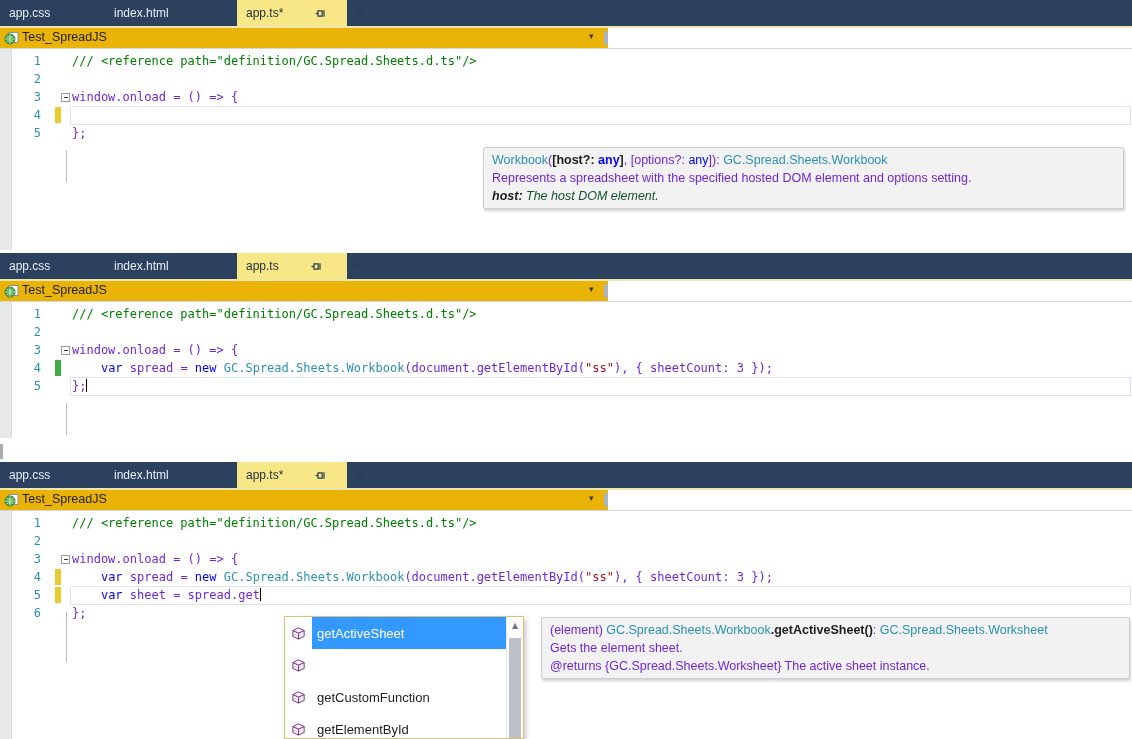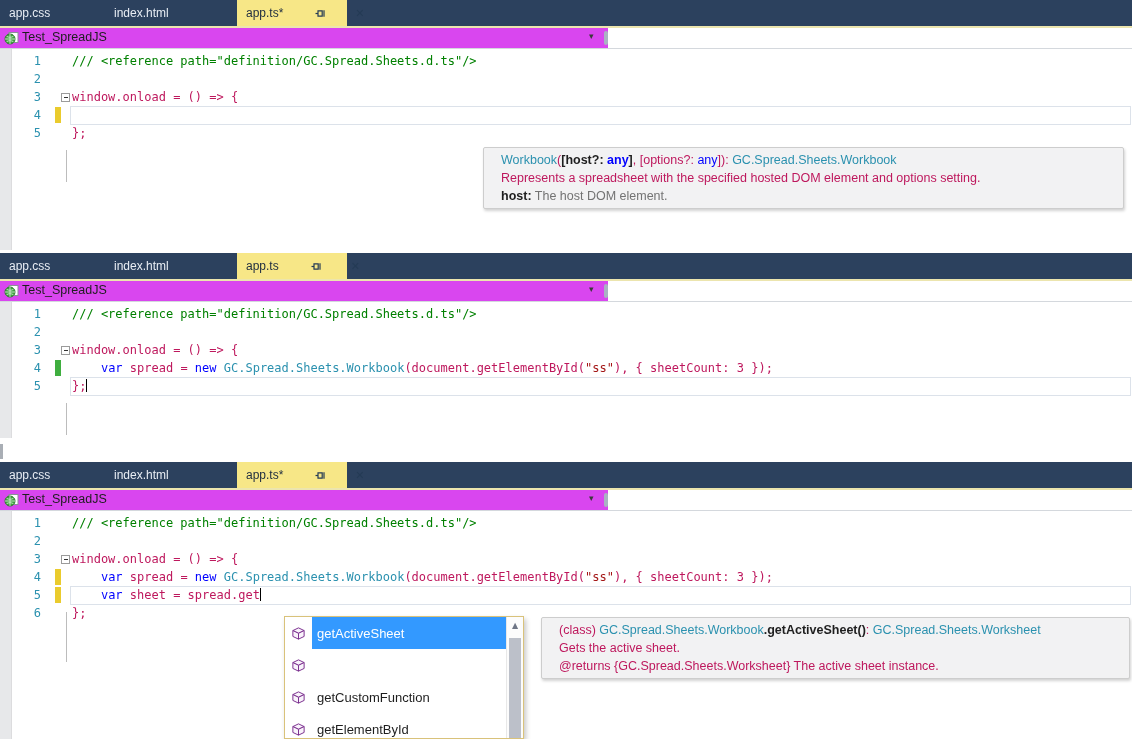--- a/index.html
+++ b/index.html
@@ -11,21 +11,21 @@
   .tabbar{position:absolute;left:0;right:0;top:0;height:26px;background:#2c415e;
           border-bottom:2px solid #ece5ae;display:flex;}
   .tab{height:26px;display:flex;align-items:center;padding-left:9px;box-sizing:border-box;
        color:#e8edf4;font-size:12px;cursor:default;}
   .tab.active{background:#f7e787;color:#1c2b3f;gap:20px;}
   .tab .pin{margin-left:12px;display:flex;align-items:center;}
   .tab .closex{margin-left:9px;font-family:"DejaVu Sans",sans-serif;font-size:11px;
                font-weight:bold;color:#243b55;line-height:1;}
 
   
-  .navbar{position:absolute;left:0;right:0;top:28px;height:20px;background:#d946ef;
+  .navbar{position:absolute;left:0;right:0;top:28px;height:20px;background:#eab308;
           border-bottom:1px solid #d4d8dd;}
   .nav-icon{position:absolute;left:4px;top:3px;}
   .nav-label{position:absolute;left:22px;top:2px;font-size:12.5px;color:#1e1e1e;font-weight:500;}
   .nav-arrow{position:absolute;left:589px;top:3px;font-family:"DejaVu Sans",sans-serif;
              font-size:9px;color:#3a3a3a;}
   .nav-sep{position:absolute;left:604px;top:3px;width:4px;height:14px;background:#a9b3c2;border-radius:2px;}
 
   
   .editor{position:absolute;left:0;right:0;}
   .gmargin{position:absolute;left:0;top:0;width:11px;background:#e7e8ea;border-right:1px solid #dcdcde;}
@@ -39,27 +39,27 @@
         border:1px solid #9b9b9b;background:#fff;}
   .fold::after{content:"";position:absolute;left:1.5px;top:3px;width:4px;height:1px;background:#333;}
   .codetext{position:absolute;left:72px;top:0;font:12px/18px "DejaVu Sans Mono",monospace;white-space:pre;}
   .curline{position:absolute;left:70px;right:1px;top:0;height:17px;border:1px solid #dce2ea;}
   .caret{display:inline-block;width:1px;height:13px;background:#000;vertical-align:-2px;}
   .guide{position:absolute;left:66px;width:1px;background:#bcbcbc;}
   .artifact{position:absolute;left:0;width:3px;background:#a9aeb5;}
 
   
   .s-comment{color:#008000;} .s-kw{color:#0000ff;} .s-kwb{color:#0000ff;font-weight:bold;}
-  .s-type{color:#2b91af;} .s-str{color:#a31515;} .s-plain{color:#be185d;}
-  .s-b{color:#1e1e1e;font-weight:bold;} .s-bi{color:#1e1e1e;font-weight:bold;}
-  .s-i{color:#737373;}
+  .s-type{color:#2b91af;} .s-str{color:#a31515;} .s-plain{color:#6d28d9;}
+  .s-b{color:#1e1e1e;font-weight:bold;} .s-bi{color:#1e1e1e;font-weight:bold;font-style:italic;}
+  .s-i{color:#14532d;font-style:italic;}
 
   
   .tip{position:absolute;background:#f2f2f3;border:1px solid #cdcdcd;border-radius:2px;
-       padding:3px 17px;font-size:12.5px;line-height:18px;box-shadow:1px 2px 3px rgba(0,0,0,.18);
+       padding:3px 8px;font-size:12.5px;line-height:18px;box-shadow:1px 2px 3px rgba(0,0,0,.18);
        box-sizing:border-box;}
   .tip-line{white-space:nowrap;}
 
   
   .ilist{position:absolute;background:#fff;border:1px solid #d9c27a;box-sizing:border-box;
          box-shadow:2px 3px 5px rgba(0,0,0,.22);}
   .irow{display:flex;align-items:stretch;height:32px;position:relative;}
   .irow .ic{width:27px;display:flex;align-items:center;justify-content:center;flex:none;}
   .ilabel{flex:1;font-size:13px;color:#1e1e1e;display:flex;align-items:center;
           padding-left:5px;margin-right:17px;}
@@ -266,22 +266,22 @@
           <div class="chg mod"></div>
           <span class="codetext"><span class="s-plain">    </span><span class="s-kw">var</span><span class="s-plain"> sheet = spread.get</span><span class="caret"></span></span>
         </div>
         <div class="row" style="top: 93px;">
           <span class="ln">6</span>
           <span class="codetext"><span class="s-plain">};</span></span>
         </div>
       </div>
       <div class="guide" style="top: 150px; height: 50px;"></div>
       <div class="tip" style="left: 541px; top: 155px; width: 589px;">
-        <div class="tip-line"><span class="s-plain">(class) </span><span class="s-type">GC.Spread.Sheets.Workbook</span><span class="s-b">.getActiveSheet()</span><span class="s-plain">: </span><span class="s-type">GC.Spread.Sheets.Worksheet</span></div>
-        <div class="tip-line"><span class="s-plain">Gets the active sheet.</span></div>
+        <div class="tip-line"><span class="s-plain">(element) </span><span class="s-type">GC.Spread.Sheets.Workbook</span><span class="s-b">.getActiveSheet()</span><span class="s-plain">: </span><span class="s-type">GC.Spread.Sheets.Worksheet</span></div>
+        <div class="tip-line"><span class="s-plain">Gets the element sheet.</span></div>
         <div class="tip-line"><span class="s-plain">@returns {GC.Spread.Sheets.Worksheet} The active sheet instance.</span></div>
       </div>
       <div class="ilist" style="left: 284px; top: 154px; width: 240px; height: 123px;">
         <div class="irow sel">
           <span class="ic">
             <svg width="13" height="13" viewBox="0 0 12 12">
               <g stroke="#7a2e8e" fill="#f9f3fb" stroke-width="0.9" stroke-linejoin="round">
                 <path d="M6 0.8 L11.2 3.3 L6 5.8 L0.8 3.3 Z"></path>
                 <path d="M0.8 3.3 L6 5.8 L6 11.2 L0.8 8.7 Z"></path>
                 <path d="M11.2 3.3 L6 5.8 L6 11.2 L11.2 8.7 Z"></path>

